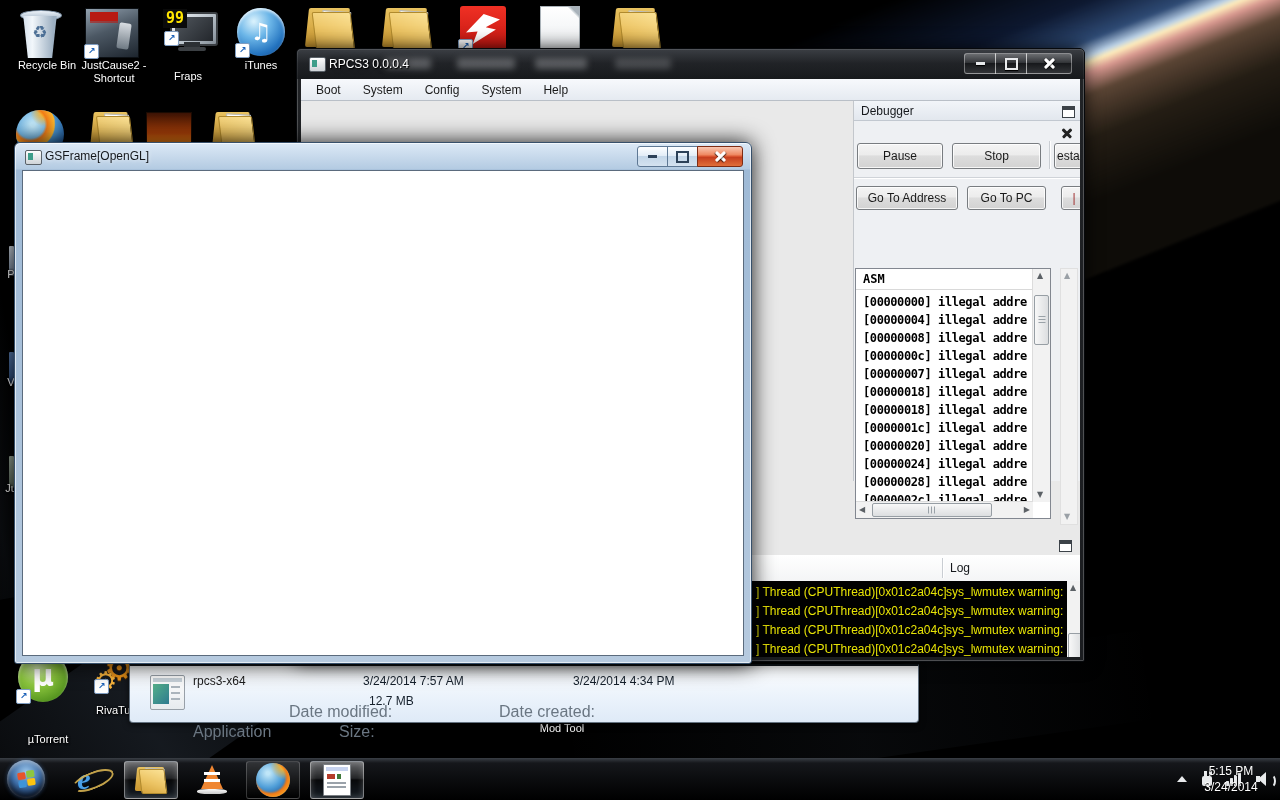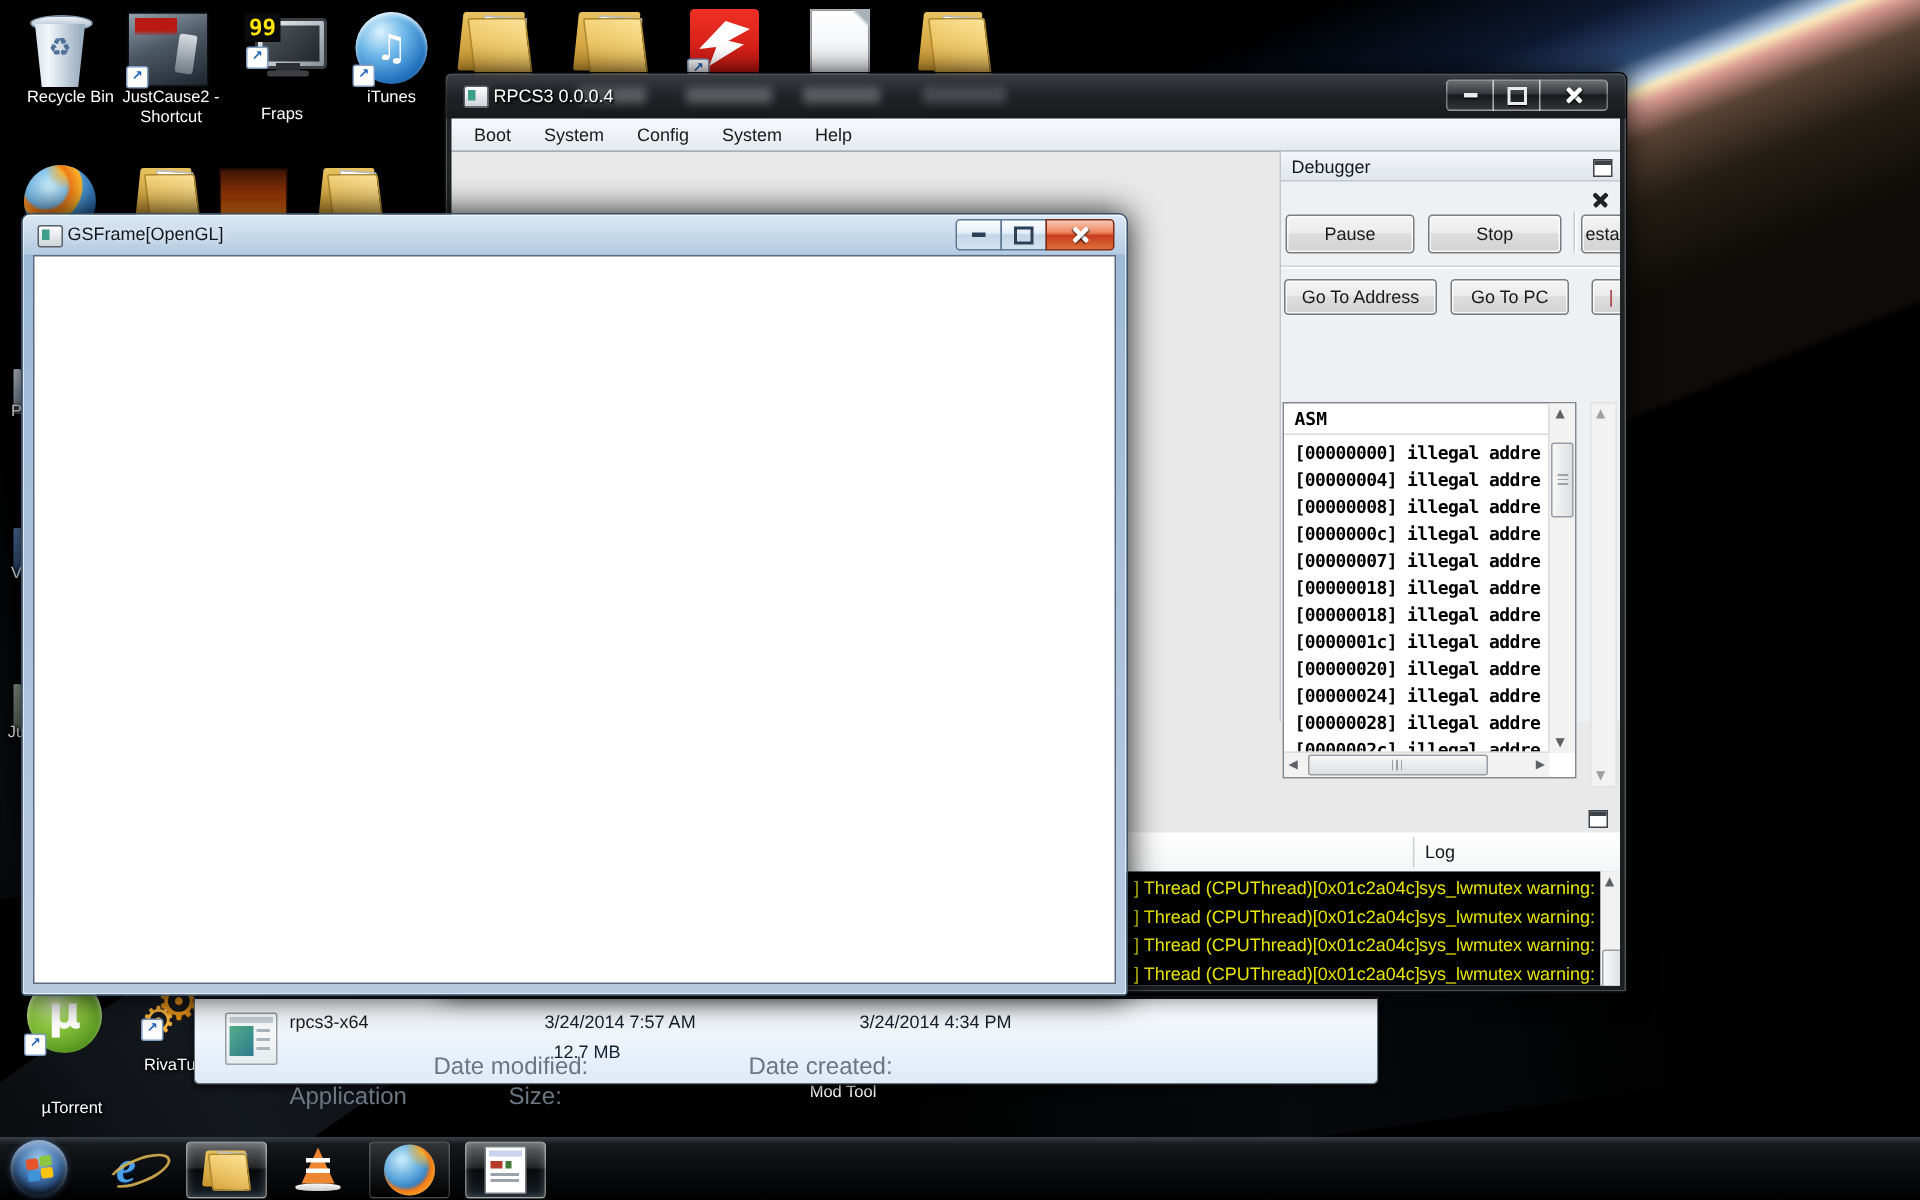--- a/index.html
+++ b/index.html
@@ -509,15 +509,40 @@
     </div>
     <div class="tbtn active" style="left:310px;">
       <div class="appwin">
         <div class="tl"></div>
           <div class="r1"></div>
           <div class="r2"></div>
           <div class="r3"></div>
       </div>
     </div>
 
+    <div class="tray">
+      <div class="trayicon">
+          <div class="uparrow"></div>
+        </div>
+      <div class="trayicon plug">
+          <div class="body"></div>
+          <div class="p1"></div>
+          <div class="p2"></div>
+        </div>
+      <div class="trayicon bars">
+        <i style="left:0;height:5px;"></i>
+          <i style="left:4px;height:8px;"></i>
+          <i style="left:8px;height:11px;"></i>
+          <i style="left:12px;height:14px;"></i>
+      </div>
+      <div class="trayicon speaker">
+        <div class="sq"></div>
+          <div class="tri"></div>
+          <div class="a1"></div>
+      </div>
+      <div class="clock">
+        <div>5:15 PM</div>
+        <div>3/24/2014</div>
+      </div>
+    </div>
   </div>
 
 </div>
 
 </body></html>

